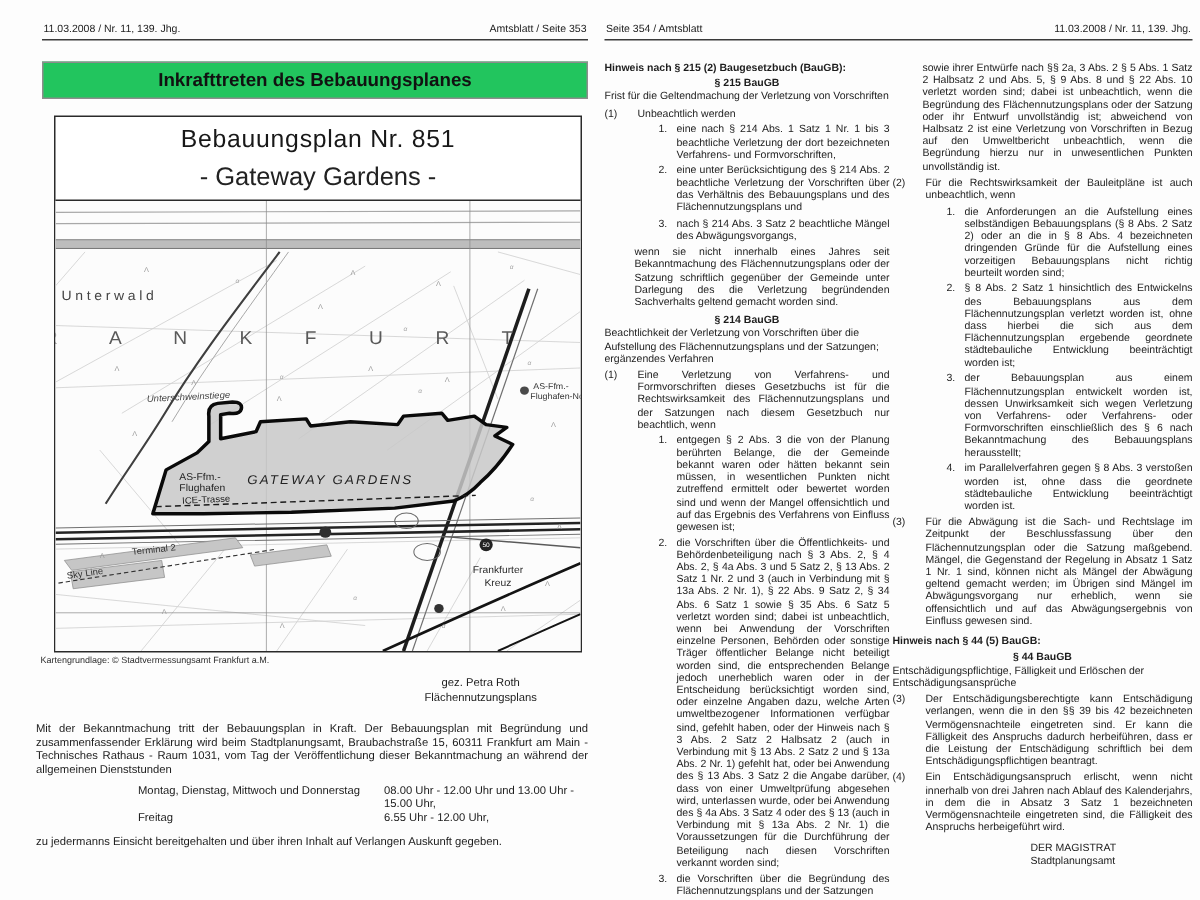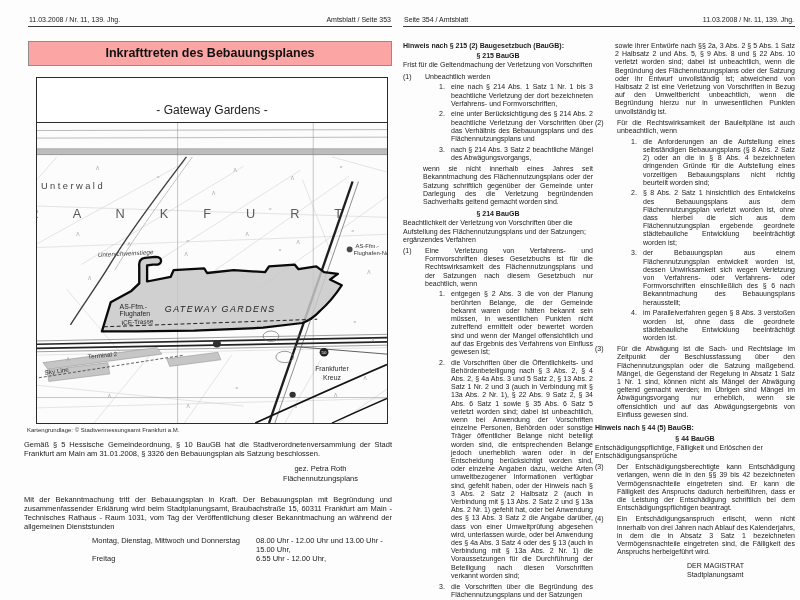--- a/index.html
+++ b/index.html
@@ -10,27 +10,27 @@
     -webkit-font-smoothing:antialiased;
   }
   .page{position:absolute;top:10px;}
   .page-left{left:24px;width:368px;}
   .page-right{left:403px;width:392px;}
 
   .phead{display:flex;justify-content:space-between;font-size:7px;
     padding:6px 1px 3px 1px;border-bottom:1px solid #3a3a3a;color:#222;}
   .page-left .phead{margin-left:4px;}
 
-  .title-bar{margin:14px 0 0 4px;background:#fca5a5;border:1px solid #8d8d8d;
+  .title-bar{margin:14px 0 0 4px;background:#22c55e;border:1px solid #8d8d8d;
     text-align:center;font-weight:bold;font-size:12.5px;padding:4px 0 5px 0;color:#111;}
 
   .map-box{margin:11px 4px 0 12px;border:1.5px solid #2a2a2a;background:#fff;}
   .map-titles{text-align:center;border-bottom:1.2px solid #2a2a2a;padding:6px 0 5px 0;}
   .map-title{font-size:16.5px;letter-spacing:.5px;color:#181818;}
-  .map-subtitle{font-size:12px;margin-top:19px;color:#222;}
+  .map-subtitle{font-size:17px;margin-top:5px;color:#222;}
   .map-svg{display:block;width:100%;height:300px;background:#fcfcfc;}
   .map-svg text{font-family:"Liberation Sans","DejaVu Sans",sans-serif;}
   .sym-tree{font-size:5px;fill:#9c9c9c;}
   .sym-meadow{font-size:4.5px;fill:#a8a8a8;font-style:italic;}
 
   .map-caption{font-size:6px;color:#2e2e2e;margin:3px 0 0 3px;}
 
   .page-left p{margin:7px 0 0 0;font-size:7.5px;line-height:9px;text-align:justify;}
   .signature{margin:6px 34px 12px auto;width:max-content;font-size:7.5px;line-height:9.5px;text-align:center;}
   .hours{margin:5px 0 0 28px;font-size:7.5px;line-height:9px;}
@@ -60,20 +60,21 @@
     <span>11.03.2008 / Nr. 11, 139. Jhg.</span>
     <span>Amtsblatt / Seite 353</span>
   </div>
 
   <div class="title-bar">
     <span>Inkrafttreten des Bebauungsplanes</span>
   </div>
 
   <div class="map-box">
     <div class="map-titles">
+      <div class="map-title">Bebauungsplan Nr. 851</div>
       <div class="map-subtitle">- Gateway Gardens -</div>
     </div>
     <svg class="map-svg" viewBox="0 0 356 318" preserveAspectRatio="none">
 
       <g stroke="#d2d2d2" stroke-width="0.6" fill="none">
         <path d="M0,128 L150,42"></path>
           <path d="M45,150 L210,46"></path>
           <path d="M105,158 L268,50"></path>
         <path d="M165,168 L318,56"></path>
           <path d="M225,176 L356,78"></path>
@@ -188,40 +189,40 @@
           <text x="152" y="302" class="sym-tree">Λ</text>
           <text x="202" y="282" class="sym-meadow">α</text>
           <text x="332" y="272" class="sym-tree">Λ</text>
           <text x="178" y="76" class="sym-tree">Λ</text>
           <text x="236" y="92" class="sym-meadow">α</text>
         </g>
     </svg>
   </div>
   <div class="map-caption">Kartengrundlage: © Stadtvermessungsamt Frankfurt a.M.</div>
 
-  <p>Gemäß § 5 Hessische Gemeindeordnung, § 10 BauGB hat die Stadtverordnetenversammlung der Stadt Frankfurt am Main am 31.01.2008, § 3326 den Bebauungsplan als Satzung beschlossen.</p>
 
   <div class="signature">
     <div>gez. Petra Roth</div>
     <div>Flächennutzungsplans</div>
   </div>
 
   <p>Mit der Bekanntmachung tritt der Bebauungsplan in Kraft. Der Bebauungsplan mit Begründung und zusammenfassender Erklärung wird beim Stadtplanungsamt, Braubachstraße 15, 60311 Frankfurt am Main - Technisches Rathaus - Raum 1031, vom Tag der Veröffentlichung dieser Bekanntmachung an während der allgemeinen Dienststunden</p>
 
   <div class="hours">
     <div class="hours-row">
       <span class="hours-days">Montag, Dienstag, Mittwoch und Donnerstag</span>
       <span>08.00 Uhr - 12.00 Uhr und 13.00 Uhr - 15.00 Uhr,</span>
     </div>
     <div class="hours-row">
       <span class="hours-days">Freitag</span>
       <span>6.55 Uhr - 12.00 Uhr,</span>
     </div>
   </div>
 
+  <p>zu jedermanns Einsicht bereitgehalten und über ihren Inhalt auf Verlangen Auskunft gegeben.</p>
 </div>
 
 <div class="page page-right">
   <div class="phead">
     <span>Seite 354 / Amtsblatt</span>
     <span>11.03.2008 / Nr. 11, 139. Jhg.</span>
   </div>
 
   <div class="cols">
 

